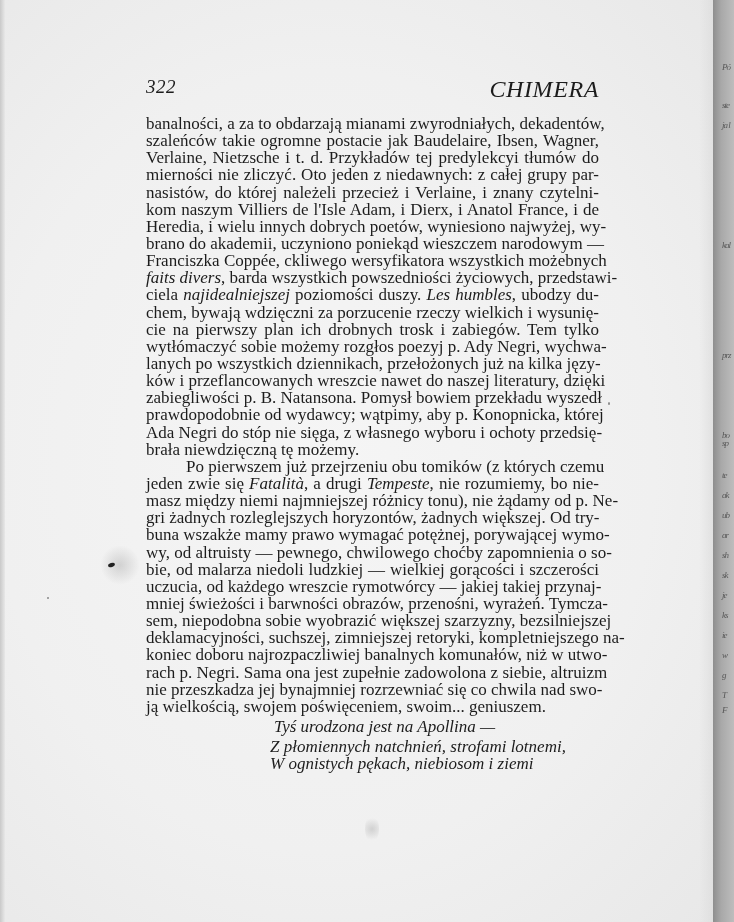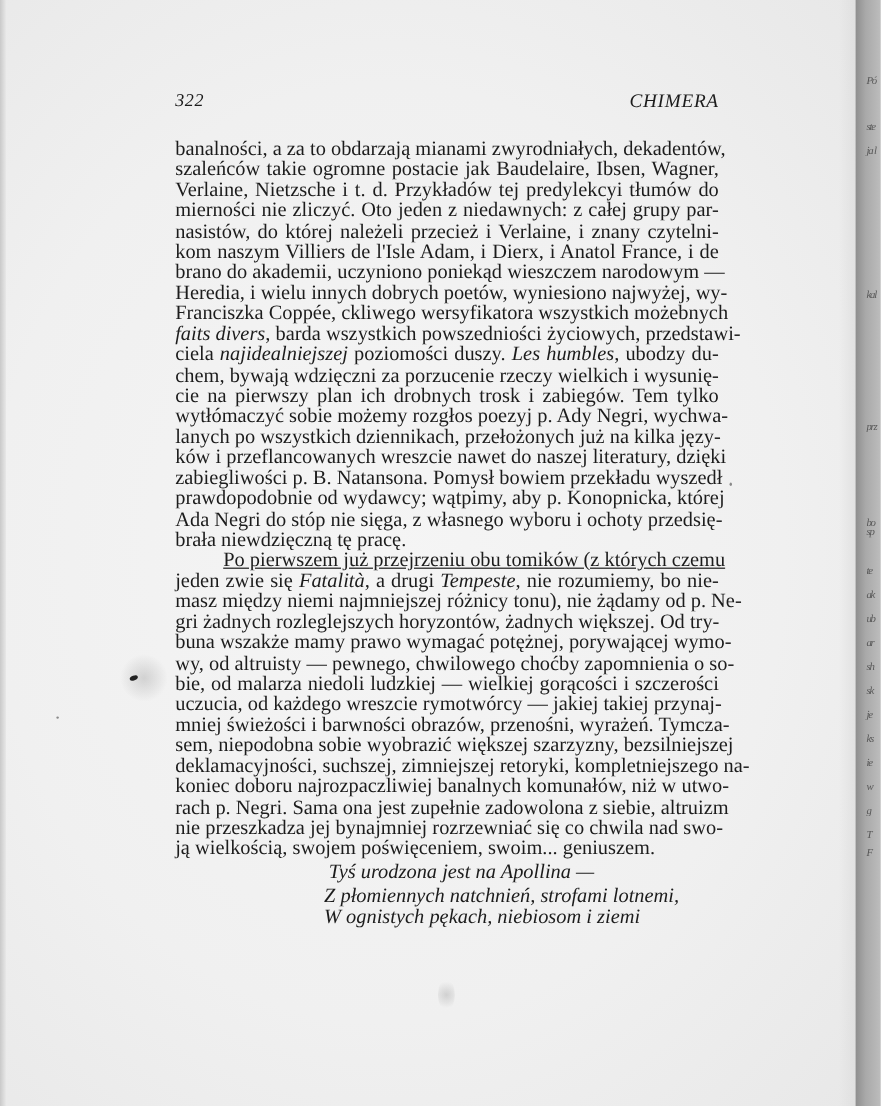--- a/index.html
+++ b/index.html
@@ -53,28 +53,28 @@
       position: absolute;
       top: 76px;
       left: 146px;
       width: 453px;
       height: 22px;
     }
     .page-number {
       position: absolute;
       left: 0; top: 0;
       font-style: italic;
-      font-size: 15px;
+      font-size: 19px;
       letter-spacing: 0.5px;
     }
     .running-title {
       position: absolute;
       right: 0; top: 0;
       font-style: italic;
-      font-size: 16px;
+      font-size: 24px;
       letter-spacing: 0.6px;
     }
     .body-text {
       position: absolute;
       left: 146px;
       top: 115px;
       width: 453px;
       font-size: 17px;
       line-height: 17.15px;
     }
@@ -84,21 +84,20 @@
       white-space: nowrap;
       text-align: justify;
       text-align-last: justify;
       overflow: visible;
     }
     .line.last {
       text-align-last: left;
     }
     .line.indent {
       padding-left: 40px;
-      text-decoration: underline;
     }
     .line.verse-1 {
       text-align-last: left;
       padding-left: 128px;
       font-style: italic;
       height: 18.4px;
     }
     .line.verse {
       text-align-last: left;
       padding-left: 124px;
@@ -165,34 +164,34 @@
 </div>
 
 <div class="body-text">
   <div id="para1">
       <span class="line">banalności, a za to obdarzają mianami zwyrodniałych, dekadentów,</span>
       <span class="line">szaleńców takie ogromne postacie jak Baudelaire, Ibsen, Wagner,</span>
       <span class="line">Verlaine, Nietzsche i t. d. Przykładów tej predylekcyi tłumów do</span>
       <span class="line">mierności nie zliczyć. Oto jeden z niedawnych: z całej grupy par-</span>
       <span class="line">nasistów, do której należeli przecież i Verlaine, i znany czytelni-</span>
       <span class="line">kom naszym Villiers de l'Isle Adam, i Dierx, i Anatol France, i de</span>
+      <span class="line">Heredia, i wielu innych dobrych poetów, wyniesiono najwyżej, wy-</span>
       <span class="line">brano do akademii, uczyniono poniekąd wieszczem narodowym —</span>
-      <span class="line">Heredia, i wielu innych dobrych poetów, wyniesiono najwyżej, wy-</span>
       <span class="line">Franciszka Coppée, ckliwego wersyfikatora wszystkich możebnych</span>
       <span class="line"><em>faits divers</em>, barda wszystkich powszedniości życiowych, przedstawi-</span>
       <span class="line">ciela <em>najidealniejszej</em> poziomości duszy. <em>Les humbles</em>, ubodzy du-</span>
       <span class="line">chem, bywają wdzięczni za porzucenie rzeczy wielkich i wysunię-</span>
       <span class="line">cie na pierwszy plan ich drobnych trosk i zabiegów. Tem tylko</span>
       <span class="line">wytłómaczyć sobie możemy rozgłos poezyj p. Ady Negri, wychwa-</span>
       <span class="line">lanych po wszystkich dziennikach, przełożonych już na kilka języ-</span>
       <span class="line">ków i przeflancowanych wreszcie nawet do naszej literatury, dzięki</span>
       <span class="line">zabiegliwości p. B. Natansona. Pomysł bowiem przekładu wyszedł</span>
       <span class="line">prawdopodobnie od wydawcy; wątpimy, aby p. Konopnicka, której</span>
       <span class="line">Ada Negri do stóp nie sięga, z własnego wyboru i ochoty przedsię-</span>
-      <span class="line last">brała niewdzięczną tę pracę.</span>
+      <span class="line last">brała niewdzięczną tę możemy.</span>
     </div>
   <div id="para2">
       <span class="line indent">Po pierwszem już przejrzeniu obu tomików (z których czemu</span>
       <span class="line">jeden zwie się <em>Fatalità</em>, a drugi <em>Tempeste</em>, nie rozumiemy, bo nie-</span>
       <span class="line">masz między niemi najmniejszej różnicy tonu), nie żądamy od p. Ne-</span>
       <span class="line">gri żadnych rozleglejszych horyzontów, żadnych większej. Od try-</span>
       <span class="line">buna wszakże mamy prawo wymagać potężnej, porywającej wymo-</span>
       <span class="line">wy, od altruisty — pewnego, chwilowego choćby zapomnienia o so-</span>
       <span class="line">bie, od malarza niedoli ludzkiej — wielkiej gorącości i szczerości</span>
       <span class="line">uczucia, od każdego wreszcie rymotwórcy — jakiej takiej przynaj-</span>

